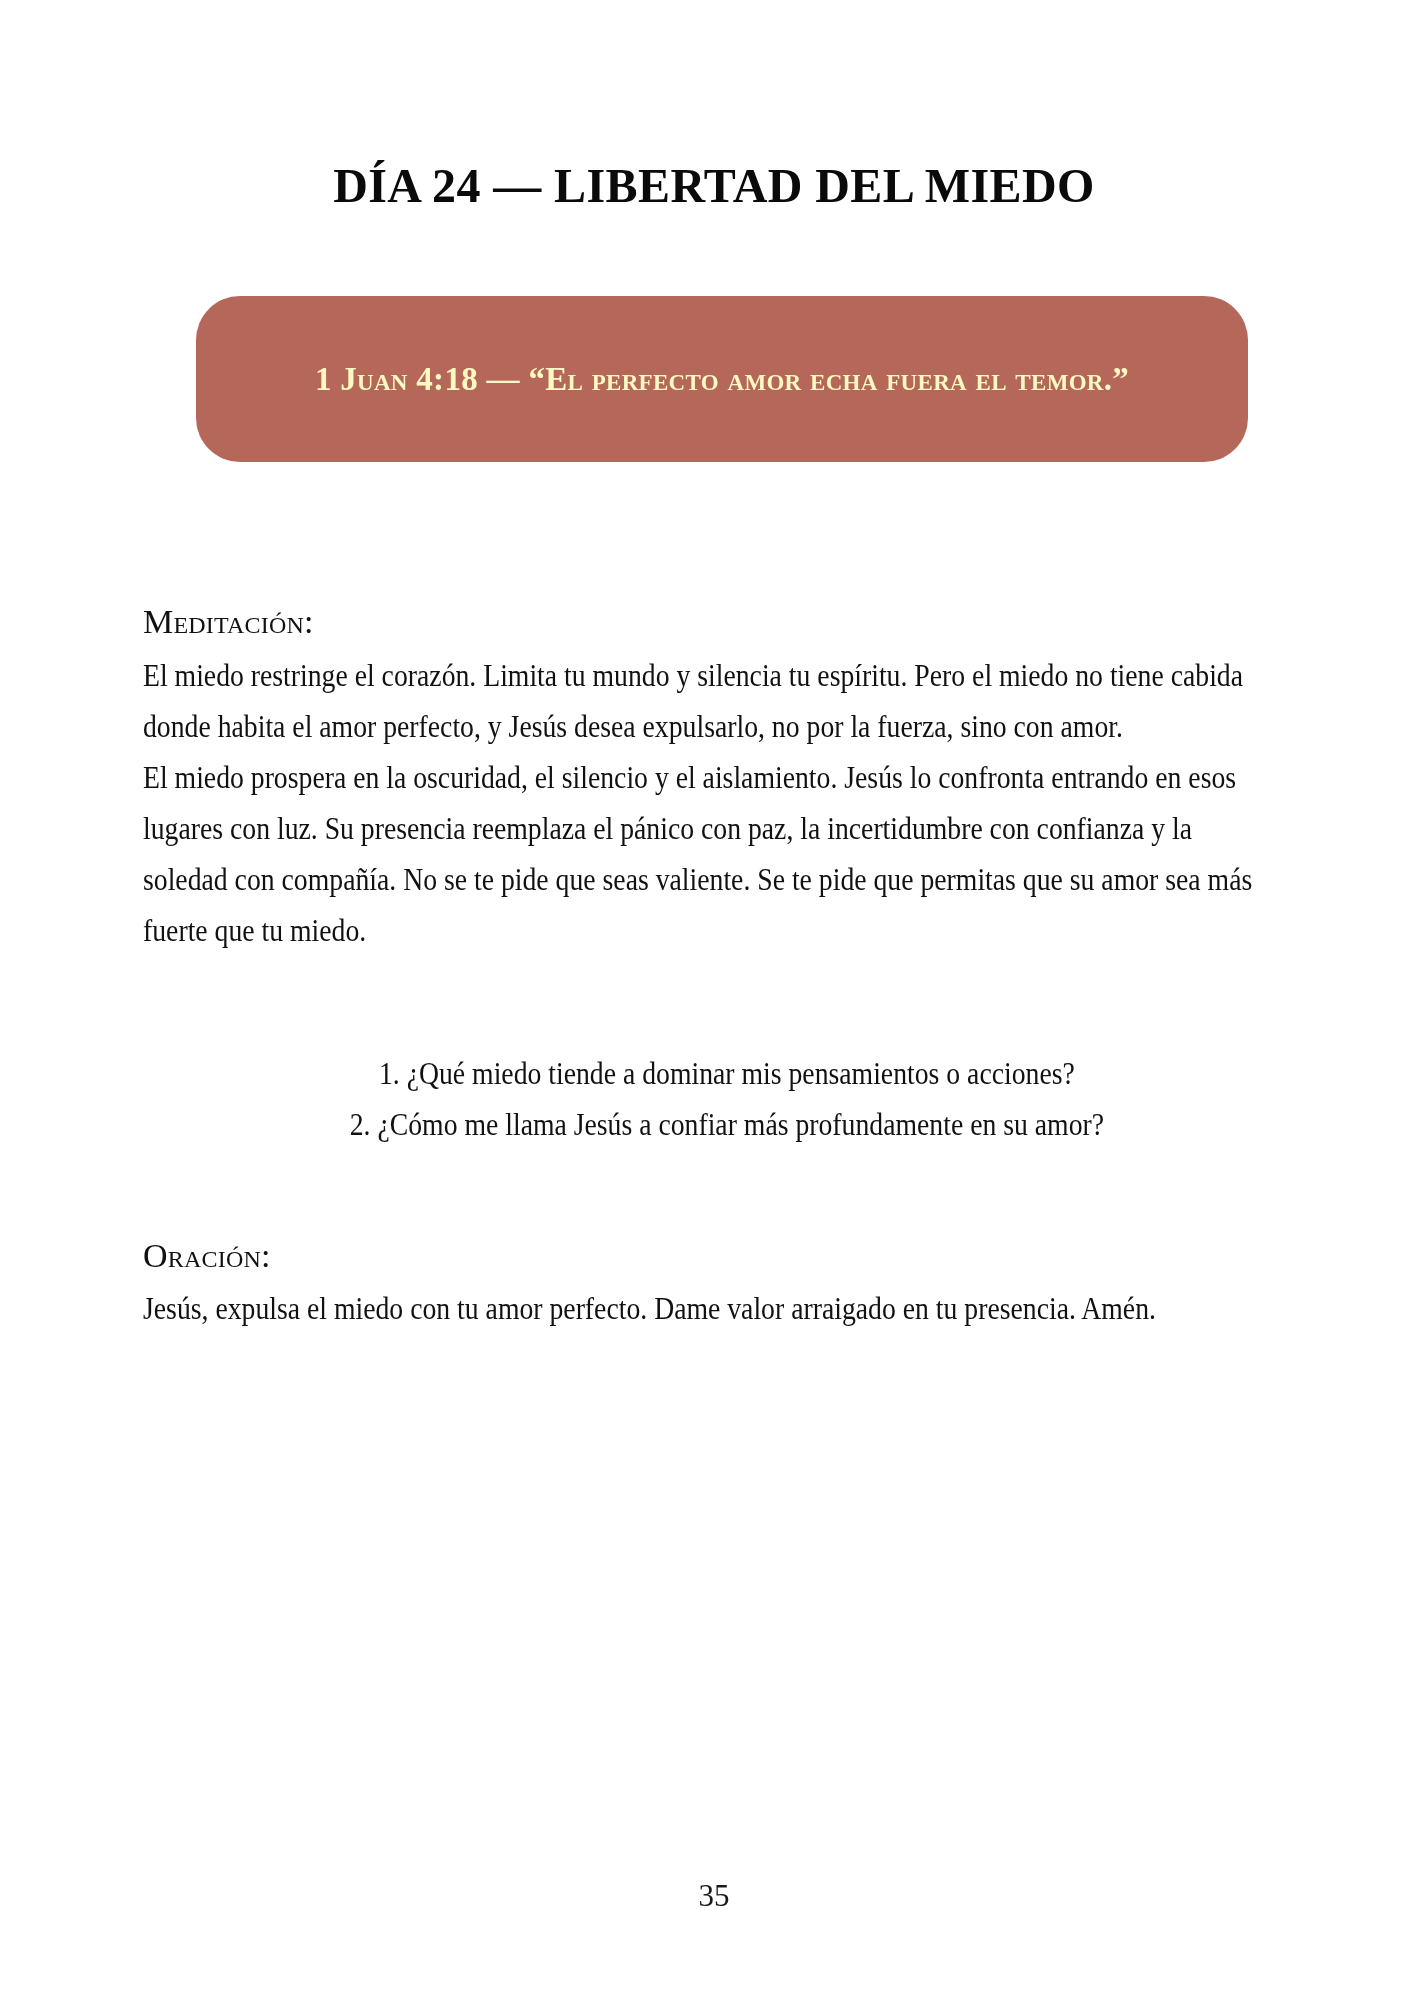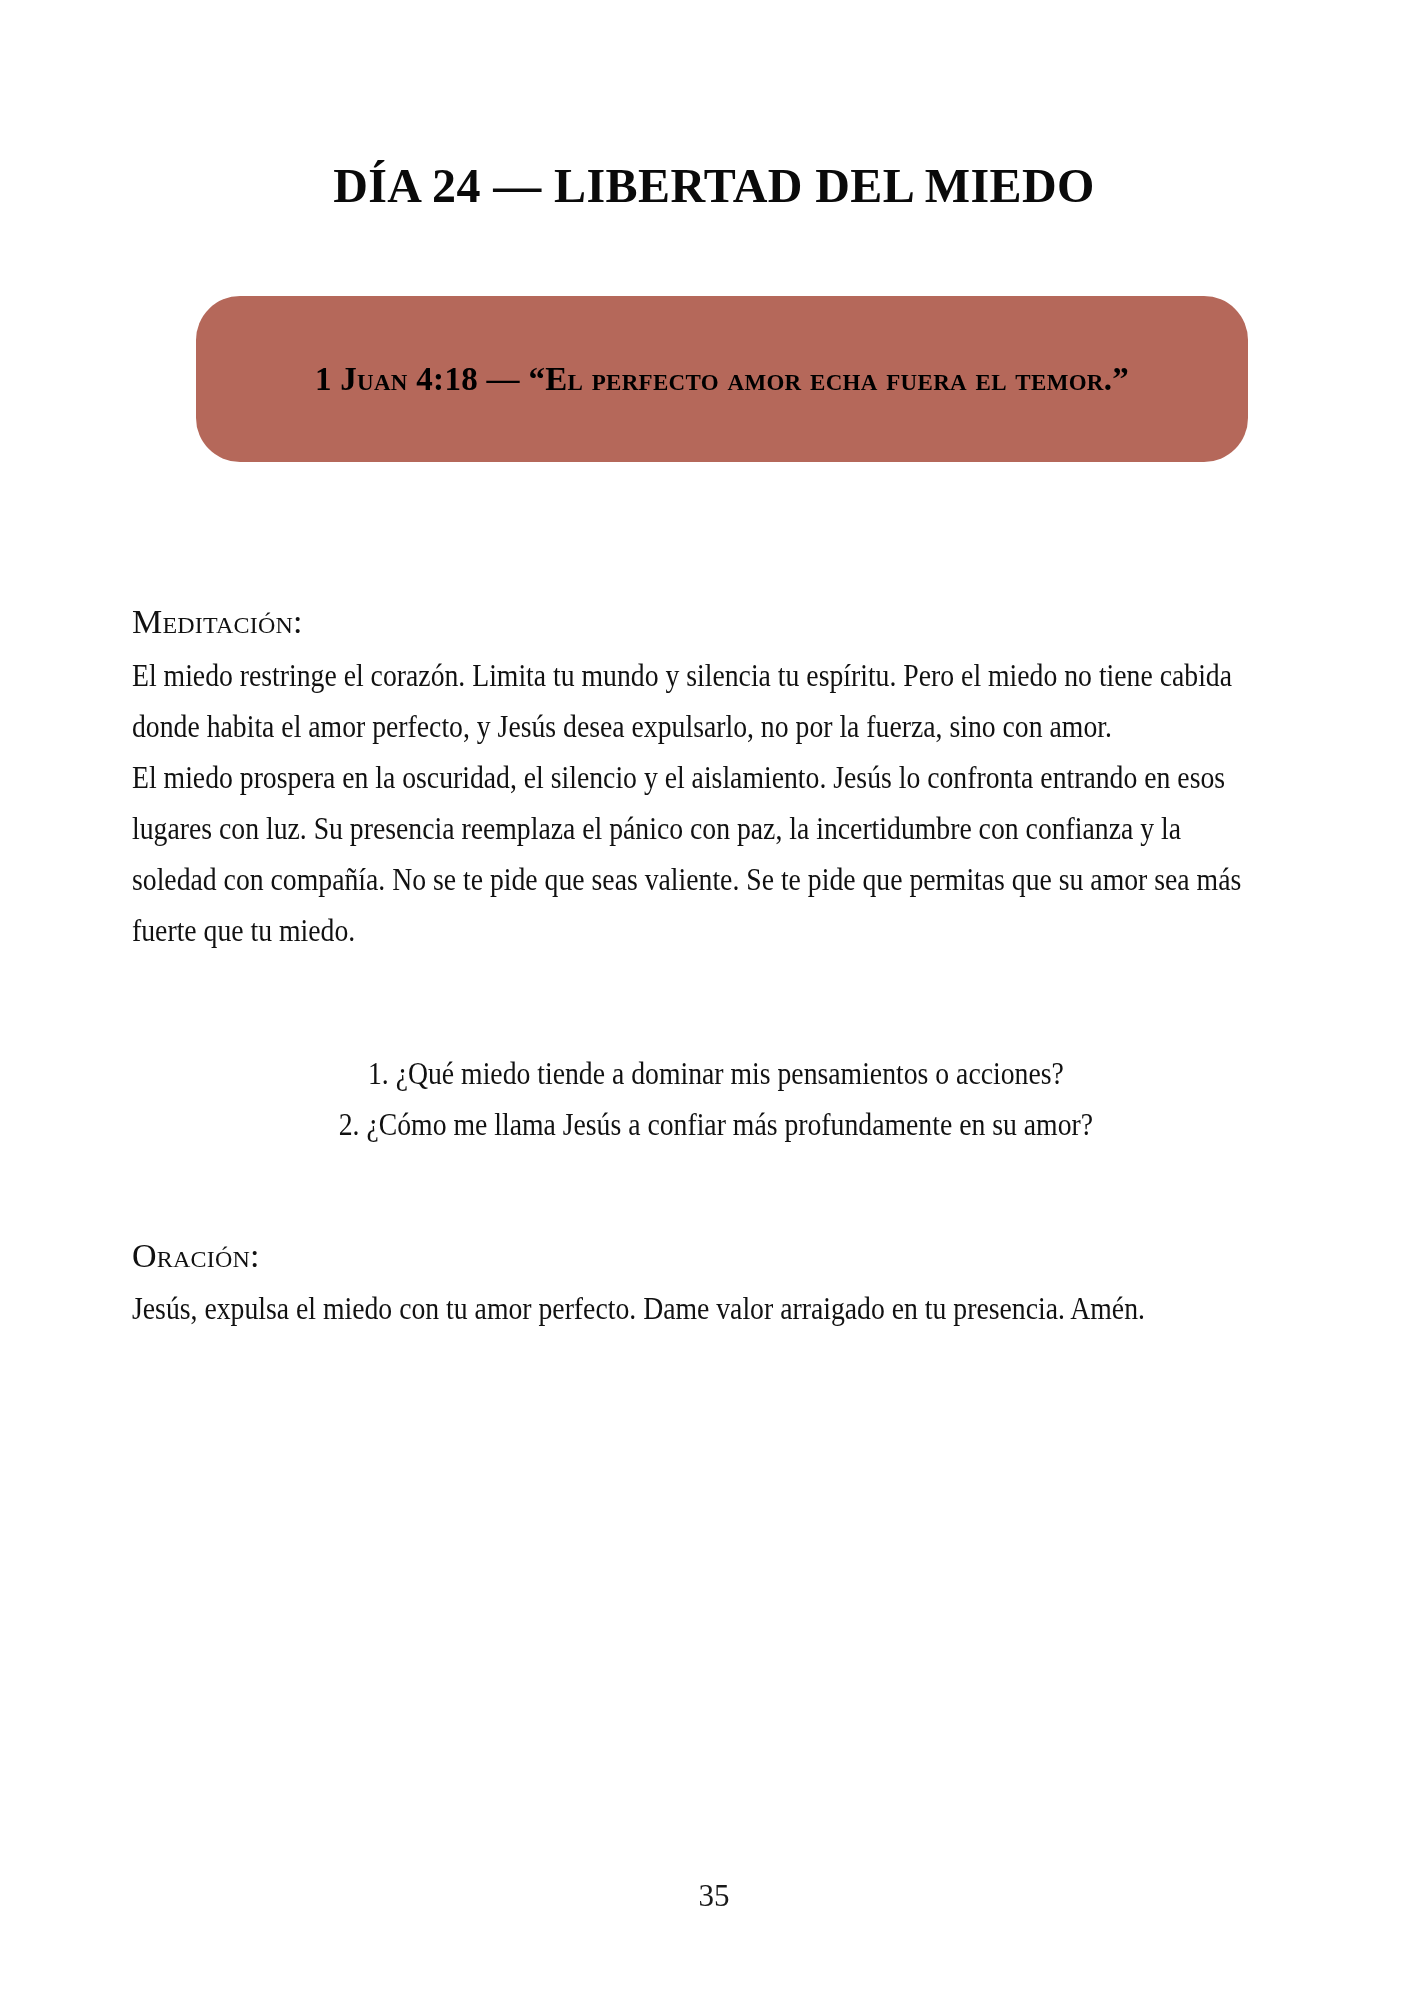--- a/index.html
+++ b/index.html
@@ -48,29 +48,29 @@
     align-items: center;
     justify-content: center;
     padding: 26px 46px;
   }
   .verse-text {
     font-family: "Liberation Serif", "DejaVu Serif", serif;
     font-weight: bold;
     font-variant: small-caps;
     font-size: 33px;
     line-height: 1.42;
-    color: #000000;
+    color: #fef9c3;
     text-align: center;
     letter-spacing: 0.3px;
   }
 
   
   .content {
     position: absolute;
-    left: 132px;
+    left: 143px;
     top: 600px;
     width: 1140px;
   }
   .section { margin: 0; }
 
   .section-head {
     font-family: "Liberation Serif", "DejaVu Serif", serif;
     font-variant: small-caps;
     font-weight: normal;
     font-size: 34px;

